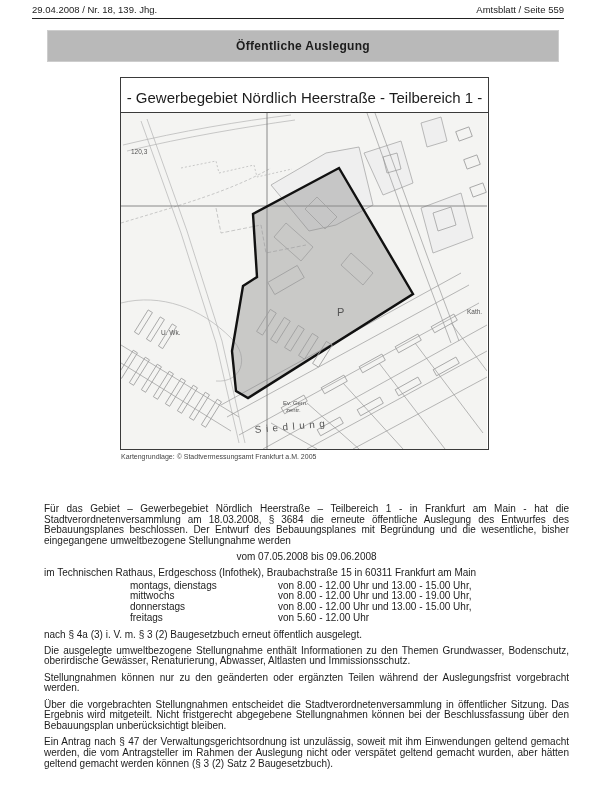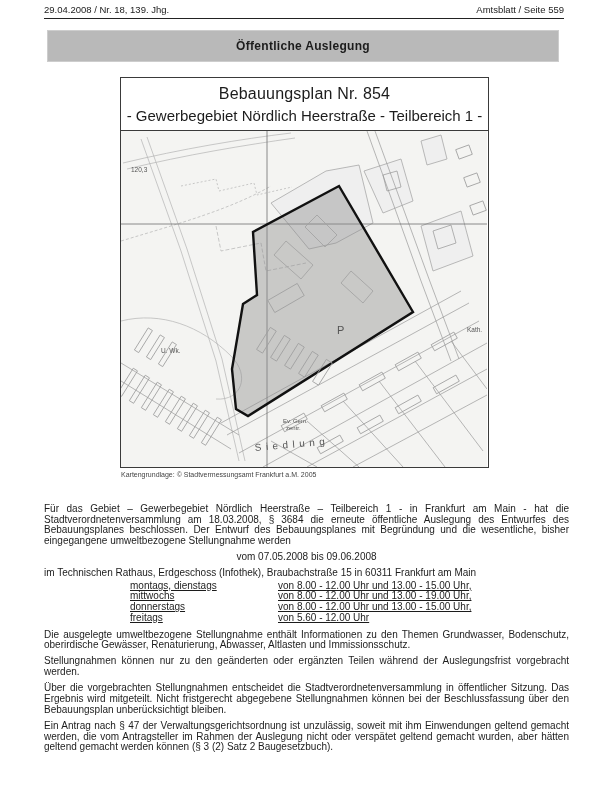--- a/index.html
+++ b/index.html
@@ -3,21 +3,21 @@
 <meta charset="utf-8">
 <style>
   html,body { margin:0; padding:0; background:#e8e8e8; }
   .page {
     position:relative; width:600px; height:800px; margin:0 auto;
     background:#ffffff; overflow:hidden;
     font-family:"Liberation Sans", sans-serif; color:#1c1c1c;
   }
   
   .masthead {
-    position:absolute; top:4px; left:44px; right:36px;
+    position:absolute; top:4px; left:32px; right:36px;
     display:flex; justify-content:space-between;
     font-size:9.5px; padding-bottom:3px; border-bottom:1.2px solid #222;
   }
   
   .banner {
     position:absolute; top:30px; left:47px; right:41px; height:30px;
     background:#b9b9b9; border:1px solid #cdcdcd;
     display:flex; align-items:center; justify-content:center;
   }
   .banner .title { font-size:12px; font-weight:bold; letter-spacing:.3px; }
@@ -31,21 +31,21 @@
   .map-caption { font-size:7px; color:#444; margin-top:3px; padding-left:1px; }
   
   .content {
     position:absolute; top:489px; left:44px; width:525px;
     font-size:10px; line-height:10.7px;margin-top:15px;
   }
   .content p { margin:0 0 5.5px 0; text-align:justify; }
   .dateline { text-align:center; margin:2px 0 5px 0; }
   .dateline b { font-weight:normal; }
   .schedule { margin:1px 0 6px 86px; }
-  .srow { display:flex;text-decoration:underline; }
+  .srow { display:flex; }
   .srow .days { width:148px; }
   .signature { position:absolute; top:816px; left:457px; font-size:9.5px; line-height:10.7px; }
   
   .st  { stroke:#9a9a9a; stroke-width:.7; fill:none; }
   .st2 { stroke:#b3b3b3; stroke-width:.7; fill:none; }
   .bld { stroke:#a8a8a8; stroke-width:.8; fill:#efefef; }
   .bldo{ stroke:#9f9f9f; stroke-width:.8; fill:none; }
   .lbl { font-family:"Liberation Sans", sans-serif; fill:#555; }
 </style>
 </head>
@@ -58,21 +58,20 @@
     <span>Amtsblatt / Seite 559</span>
   </div>
 
   <div class="banner">
     <span class="title">Öffentliche Auslegung</span>
   </div>
 
   <div class="figure">
     <div class="map-box">
       <div class="map-head">
-        <div class="t1">Bebauungsplan Nr. 854</div>
         <div class="t2">- Gewerbegebiet Nördlich Heerstraße - Teilbereich 1 -</div>
       </div>
       <svg class="map-canvas" width="366" height="336" viewBox="0 0 366 336" xmlns="http://www.w3.org/2000/svg">
         <rect x="0" y="0" width="366" height="336" fill="#f4f4f2"></rect>
 
         <g>
           <path class="st2" d="M2,32 C60,18 120,8 170,2"></path>
           <path class="st2" d="M6,38 C64,24 124,14 174,7"></path>
           <path class="st2" d="M0,110 C60,92 110,78 150,55" stroke-dasharray="3,2"></path>
           <path class="st2" d="M20,8 L60,120 L95,230 L118,330"></path>
@@ -190,20 +189,21 @@
       <div class="srow">
         <span class="days">donnerstags</span>
         <span class="hours">von 8.00 - 12.00 Uhr und 13.00 - 15.00 Uhr,</span>
       </div>
       <div class="srow">
         <span class="days">freitags</span>
         <span class="hours">von 5.60 - 12.00 Uhr</span>
       </div>
     </div>
 
+    <p>nach § 4a (3) i. V. m. § 3 (2) Baugesetzbuch erneut öffentlich ausgelegt.</p>
     <p>Die ausgelegte umweltbezogene Stellungnahme enthält Informationen zu den Themen Grundwasser, Bodenschutz, oberirdische Gewässer, Renaturierung, Abwasser, Altlasten und Immissionsschutz.</p>
     <p>Stellungnahmen können nur zu den geänderten oder ergänzten Teilen während der Auslegungsfrist vorgebracht werden.</p>
     <p>Über die vorgebrachten Stellungnahmen entscheidet die Stadtverordnetenversammlung in öffentlicher Sitzung. Das Ergebnis wird mitgeteilt. Nicht fristgerecht abgegebene Stellungnahmen können bei der Beschlussfassung über den Bebauungsplan unberücksichtigt bleiben.</p>
     <p>Ein Antrag nach § 47 der Verwaltungsgerichtsordnung ist unzulässig, soweit mit ihm Einwendungen geltend gemacht werden, die vom Antragsteller im Rahmen der Auslegung nicht oder verspätet geltend gemacht wurden, aber hätten geltend gemacht werden können (§ 3 (2) Satz 2 Baugesetzbuch).</p>
   </div>
 
   <div class="signature">
     <div>DER MAGISTRAT</div>
     <div>Auslegungsfrist</div>
   </div>

